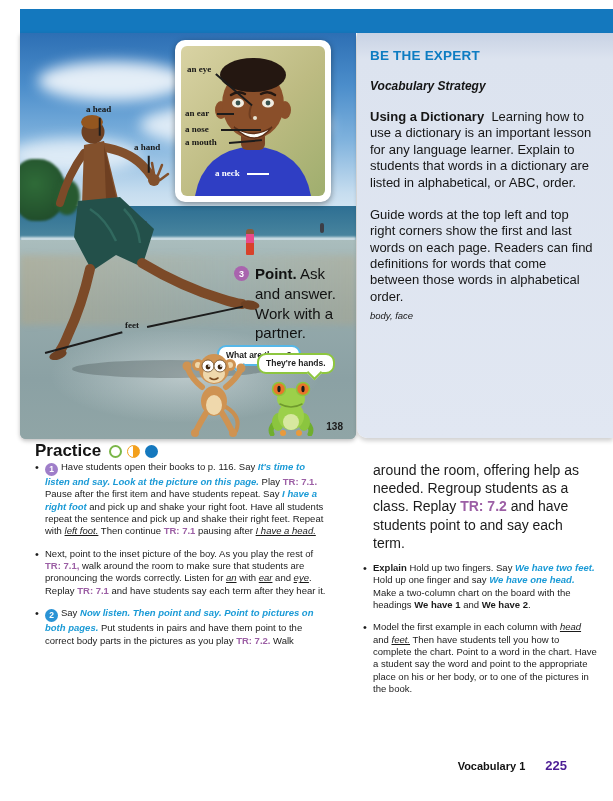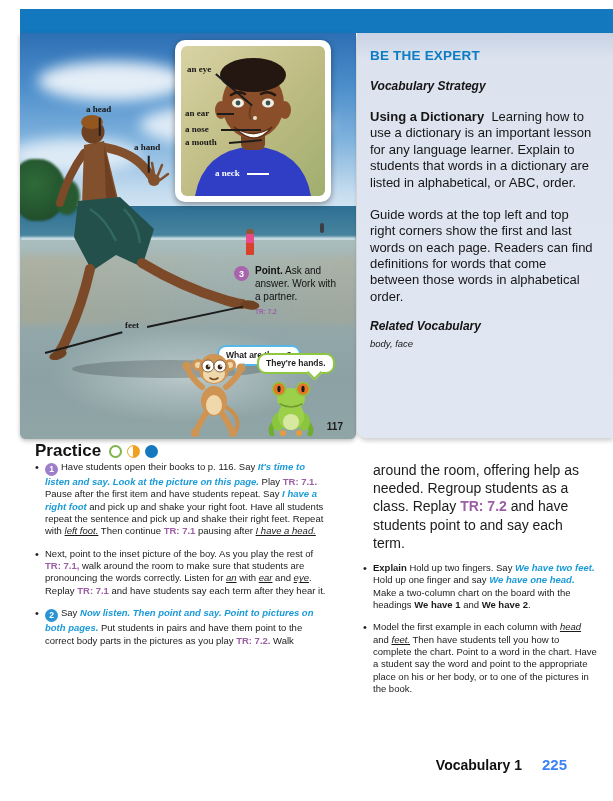--- a/index.html
+++ b/index.html
@@ -41,21 +41,21 @@
   
   .inset{position:absolute;left:155px;top:7px;width:156px;height:162px;background:#fff;
          border-radius:10px;box-shadow:0 2px 6px rgba(0,0,0,.4);padding:6px;box-sizing:border-box;}
   .inset-photo{position:relative;width:144px;height:150px;border-radius:6px;overflow:hidden;}
 
   
   .activity{position:absolute;left:214px;top:231px;width:110px;}
   .stepcirc{position:absolute;left:0;top:2px;width:15px;height:15px;border-radius:50%;
             background:#a964ae;color:#fff;font-size:9px;font-weight:700;
             display:flex;align-items:center;justify-content:center;}
-  .activity-text{margin-left:21px;font-size:10px;line-height:1.32;color:#111;}
+  .activity-text{margin-left:21px;font-size:15px;line-height:1.32;color:#111;}
   .activity-tr{margin-left:21px;margin-top:4px;font-size:6.5px;font-weight:700;color:#9c5fa5;}
 
   
   .bubble{position:absolute;background:#fff;border-radius:9px;padding:3px 7px 4px;
           font-size:8.5px;font-weight:700;color:#222;white-space:nowrap;}
   .bubble.blue{border:2.5px solid #55b7e8;}
   .bubble.green{border:2.5px solid #8dc63f;}
   .bubble::after{content:"";position:absolute;bottom:-6px;width:9px;height:9px;background:#fff;transform:rotate(45deg);}
   .bubble.blue::after{left:13px;border-right:2.5px solid #55b7e8;border-bottom:2.5px solid #55b7e8;}
   .bubble.green::after{right:13px;border-right:2.5px solid #8dc63f;border-bottom:2.5px solid #8dc63f;}
@@ -93,22 +93,22 @@
   .numcirc.blue{background:#2a93d5;}
 
   .seg-p{}
   .seg-bi{color:#1a9ad6;font-style:italic;font-weight:700;}
   .seg-tr{color:#9c5fa5;font-weight:700;}
   .seg-i{font-style:italic;text-decoration:underline;}
   .seg-b{font-weight:700;}
 
   
   .footer{position:absolute;right:46px;bottom:28px;display:flex;align-items:baseline;gap:20px;}
-  .footer-section{font-size:14px;font-weight:700;color:#111;margin-top:42px;}
-  .footer-page{font-size:15px;font-weight:800;color:#3b82f6;}
+  .footer-section{font-size:11px;font-weight:700;color:#111;margin-top:42px;}
+  .footer-page{font-size:13px;font-weight:800;color:#4c1d95;}
 </style>
 </head>
 <body>
 
 <div class="page">
 
   <div class="top-bar"></div>
 
   <div class="photo">
     <div class="sky"></div>
@@ -240,29 +240,28 @@
       <ellipse cx="25" cy="21" rx="14" ry="11" fill="#9cd04a"></ellipse>
       <circle cx="13" cy="11" r="6.5" fill="#e8762a" stroke="#8bc53f" stroke-width="1.5"></circle>
       <circle cx="37" cy="11" r="6.5" fill="#e8762a" stroke="#8bc53f" stroke-width="1.5"></circle>
       <ellipse cx="13" cy="11" rx="1.6" ry="3.2" fill="#1a1a1a"></ellipse>
       <ellipse cx="37" cy="11" rx="1.6" ry="3.2" fill="#1a1a1a"></ellipse>
       <path d="M14,26 Q25,32 36,26" stroke="#6f9a2d" stroke-width="1.5" fill="none" stroke-linecap="round"></path>
       <circle cx="17" cy="55" r="3" fill="#e89a3c"></circle>
         <circle cx="33" cy="55" r="3" fill="#e89a3c"></circle>
     </svg>
 
-    <div class="photo-pagenum">117</div>
+    <div class="photo-pagenum">138</div>
   </div>
 
   <aside class="sidebar">
     <div class="expert-head">BE THE EXPERT</div>
     <div class="side-sub">Vocabulary Strategy</div>
     <p class="side-p"><b>Using a Dictionary</b>&nbsp; <span>Learning how to use a dictionary is an important lesson for any language learner. Explain to students that words in a dictionary are listed in alphabetical, or ABC, order.</span></p>
     <p class="side-p">Guide words at the top left and top right corners show the first and last words on each page. Readers can find definitions for words that come between those words in alphabetical order.</p>
-    <div class="side-sub related">Related Vocabulary</div>
     <div class="related-words">body, face</div>
   </aside>
 
   <div class="practice-head">
     <span class="practice-title">Practice</span>
     <span class="lvl g"></span>
     <span class="lvl o"></span>
     <span class="lvl b"></span>
   </div>
 

